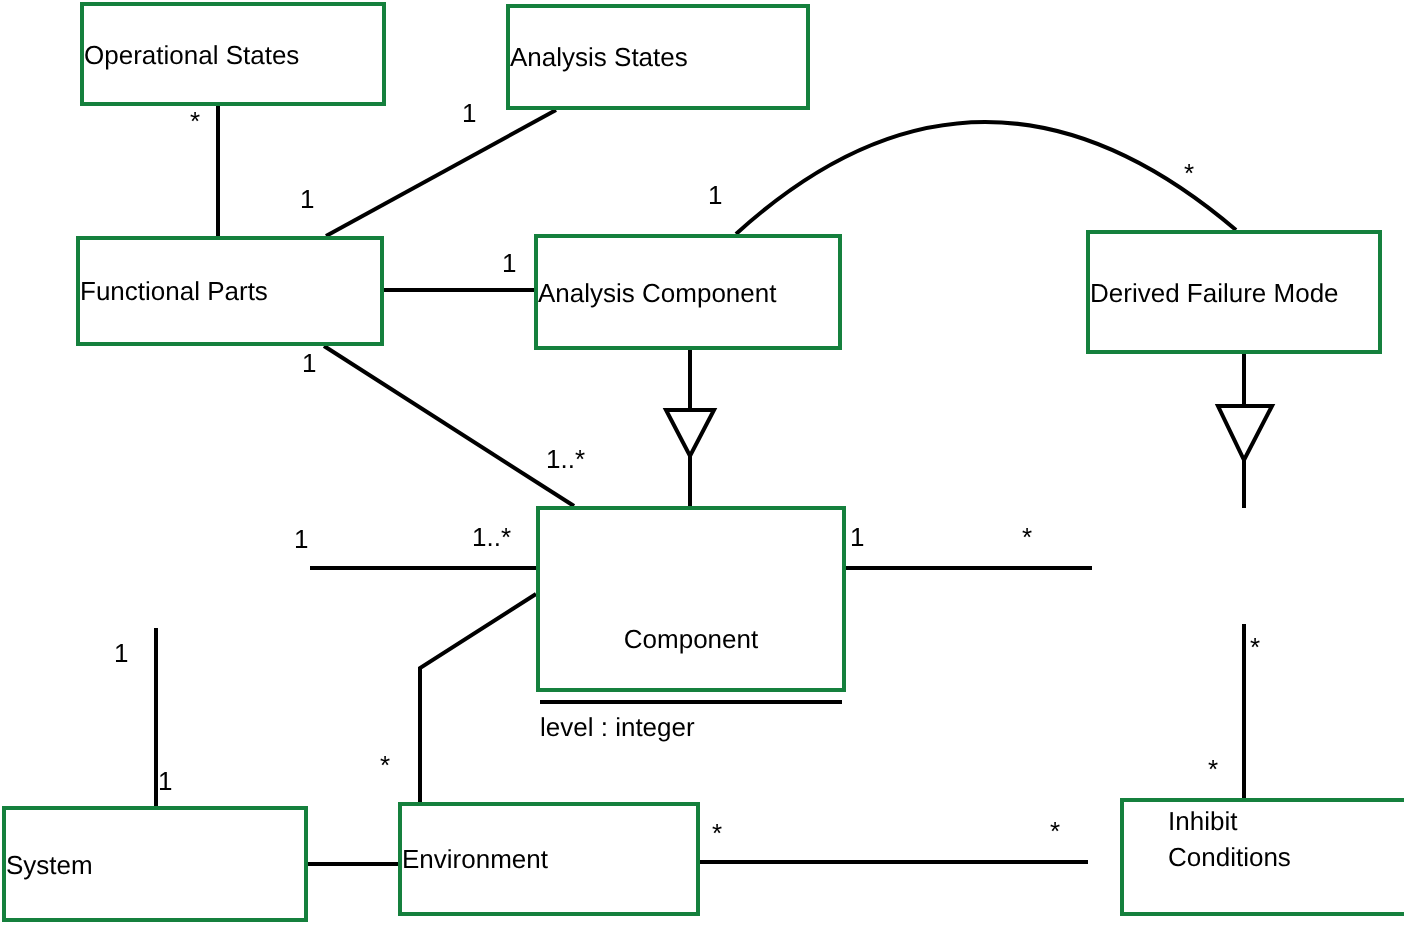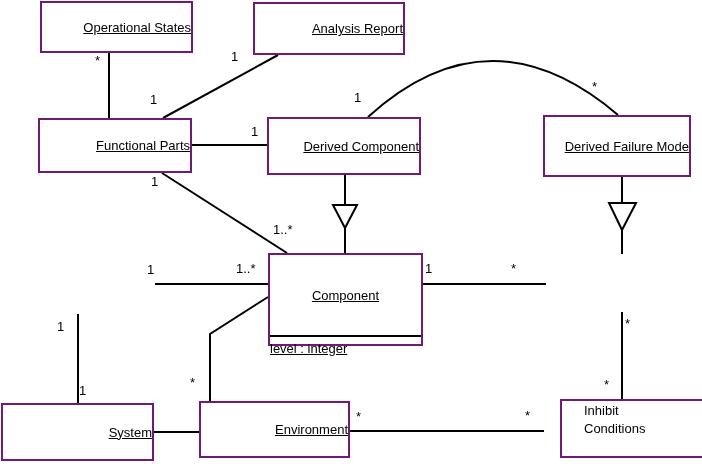--- a/index.html
+++ b/index.html
@@ -14,38 +14,38 @@
   }
   svg.wires {
     position: absolute;
     left: 0; top: 0;
     width: 702px; height: 464px;
   }
   .cbox {
     position: absolute;
     box-sizing: border-box;
     background: #ffffff;
-    border: 2px solid #701a75;
+    border: 2px solid #15803d;
     display: flex;
     align-items: center;
-    justify-content: flex-end;
+    justify-content: flex-start;
     font-size: 13px;
     text-align: center;
     z-index: 2;
-    text-decoration: underline;
   }
   .cbox.two-compartments {
     display: block;
     padding: 0;
   }
   .compartment-name {
-    height: 80px;
+    height: 62px;
     display: flex;
     align-items: center;
     justify-content: center;
+    margin-top: 33px;
   }
   .compartment-attrs {
     box-sizing: border-box;
     border-top: 2px solid #000000;
     height: 25px;
     display: flex;
     align-items: center;
     font-size: 13px;
   }
   .cbox.top-left {
@@ -90,29 +90,29 @@
       <path d="M350 431 H544"></path>
       <path d="M622 312 V399"></path>
     </g>
   </svg>
 
   <div class="cbox" style="left:40px; top:1px; width:153px; height:52px;">
     <span>Operational States</span>
   </div>
 
   <div class="cbox" style="left:253px; top:2px; width:152px; height:53px;">
-    <span>Analysis Report</span>
+    <span>Analysis States</span>
   </div>
 
   <div class="cbox" style="left:38px; top:118px; width:154px; height:55px;">
     <span>Functional Parts</span>
   </div>
 
   <div class="cbox" style="left:267px; top:117px; width:154px; height:58px;">
-    <span>Derived Component</span>
+    <span>Analysis Component</span>
   </div>
 
   <div class="cbox" style="left:543px; top:115px; width:148px; height:62px;">
     <span>Derived Failure Mode</span>
   </div>
 
 
   <div class="cbox two-compartments" style="left:268px; top:253px; width:155px; height:93px;">
     <div class="compartment-name">
       <span>Component</span>

